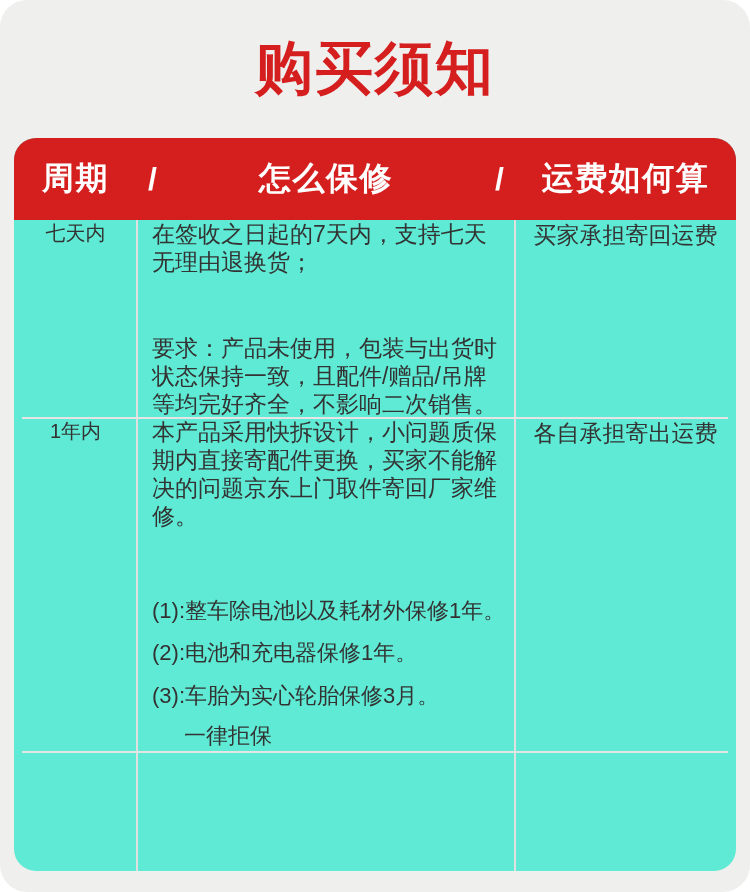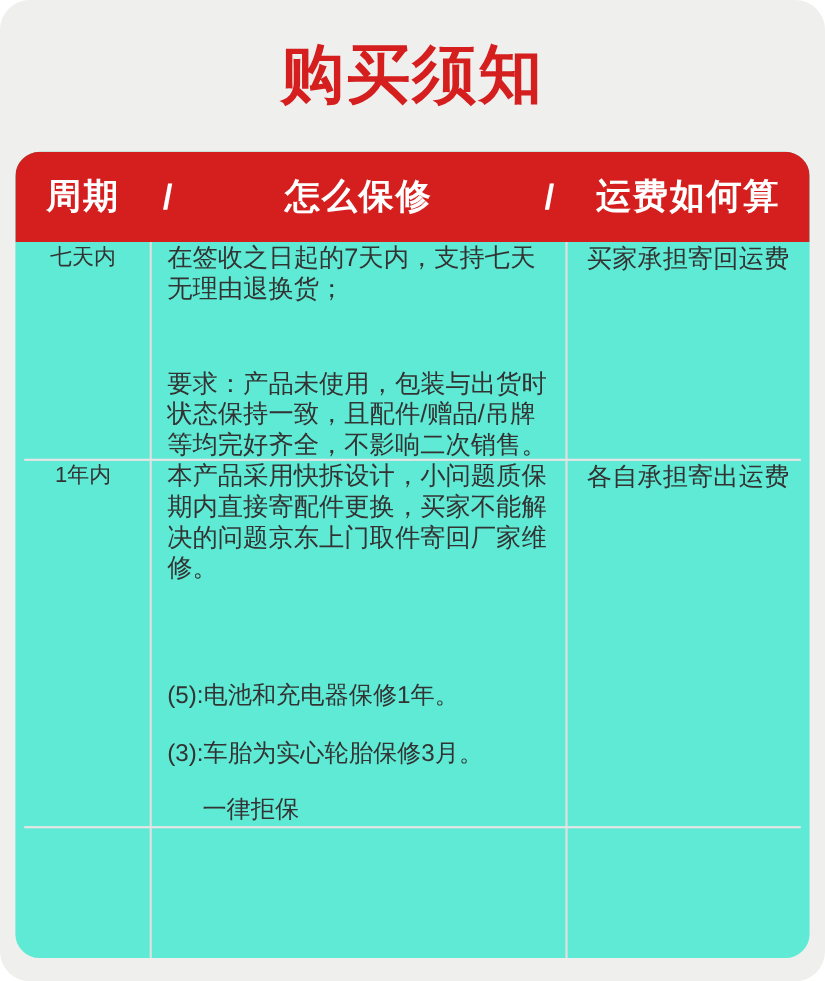--- a/index.html
+++ b/index.html
@@ -74,21 +74,22 @@
           <p>要求：产品未使用，包装与出货时状态保持一致，且配件/赠品/吊牌等均完好齐全，不影响二次销售。</p>
         </div>
         <div class="cell shipping">买家承担寄回运费</div>
       </div>
 
       <div class="row row2">
         <div class="cell period">1年内</div>
         <div class="cell warranty">
           <p>本产品采用快拆设计，小问题质保期内直接寄配件更换，买家不能解决的问题京东上门取件寄回厂家维修。</p>
           <div class="list-gap"></div>
-          <div class="list-line">(5):电池和充电器保修1年。</div>
+          <div class="list-line">(1):整车除电池以及耗材外保修1年。</div>
+          <div class="list-line">(2):电池和充电器保修1年。</div>
           <div class="list-line">(3):车胎为实心轮胎保修3月。</div>
           <div class="list-line indent">一律拒保</div>
         </div>
         <div class="cell shipping">各自承担寄出运费</div>
       </div>
 
     </div>
 
   </div>
 </div>

